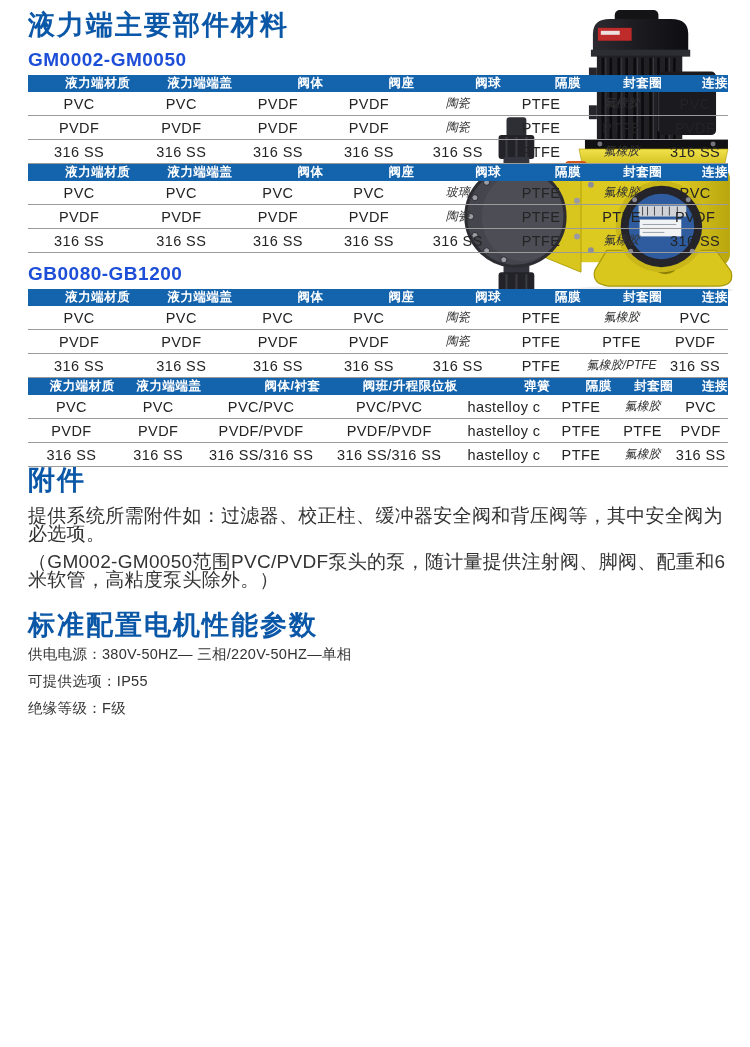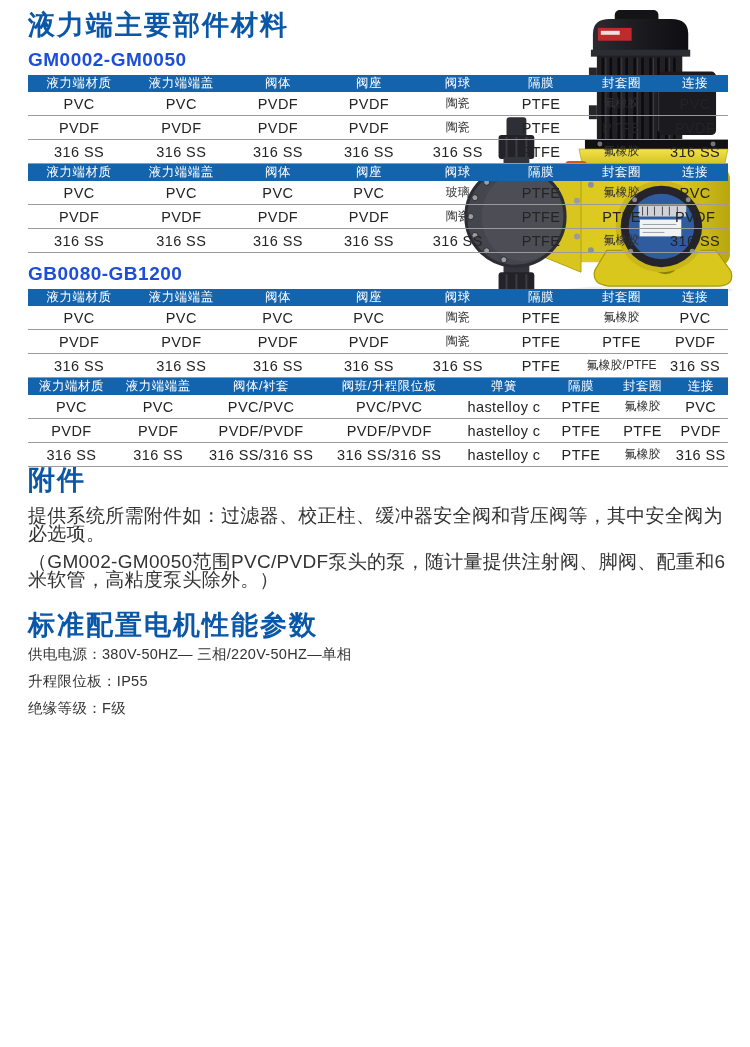--- a/index.html
+++ b/index.html
@@ -13,25 +13,25 @@
   #sec-options{margin-top:80px;}
   .opt-block{margin-top:20px;}
   .opt-title{font-size:15px;line-height:18px;font-weight:bold;color:#141414;letter-spacing:1px;}
   .opt-desc{font-size:14.5px;line-height:18px;color:#3d3d3d;margin-top:6px;letter-spacing:1px;}
 
   
   #sec-materials{margin-top:12px;}
   .model-heading{font-size:19px;line-height:20px;font-weight:bold;color:#1d4ed8;
                  margin-top:11px;margin-bottom:5px;letter-spacing:0.5px;}
   table.mat{width:100%;border-collapse:collapse;table-layout:fixed;}
-  table.mat th{background:#1463ad;color:#ffffff;font-size:12.5px;font-weight:normal;
-               height:14px;padding:0;text-align:center;letter-spacing:0.5px;}
+  table.mat th{background:#1463ad;color:#ffffff;font-size:12.5px;font-weight:bold;
+               height:14px;padding:0;text-align:right;letter-spacing:0.5px;}
   table.mat td{height:23px;padding:0;text-align:center;font-size:14.5px;color:#242424;
                border-bottom:1px solid #9b9b9b;letter-spacing:0.4px;}
-  table.mat td.cjk{font-size:12px;color:#333333;letter-spacing:0;}
+  table.mat td.cjk{font-size:12px;color:#333333;letter-spacing:0;font-style:italic;}
 
   .t8a col:nth-child(1){width:14.6%}.t8a col:nth-child(2){width:14.6%}
   .t8a col:nth-child(3){width:13%}.t8a col:nth-child(4){width:13%}
   .t8a col:nth-child(5){width:12.4%}.t8a col:nth-child(6){width:11.4%}
   .t8a col:nth-child(7){width:11.6%}.t8a col:nth-child(8){width:9.4%}
 
   .t8b col:nth-child(1){width:12.4%}.t8b col:nth-child(2){width:12.4%}
   .t8b col:nth-child(3){width:17%}.t8b col:nth-child(4){width:19.6%}
   .t8b col:nth-child(5){width:13.2%}.t8b col:nth-child(6){width:8.8%}
   .t8b col:nth-child(7){width:8.8%}.t8b col:nth-child(8){width:7.8%}
@@ -426,19 +426,19 @@
 
     <section id="sec-accessories">
       <h1 class="sec">附件</h1>
       <div class="acc-line">提供系统所需附件如：过滤器、校正柱、缓冲器安全阀和背压阀等，其中安全阀为必选项。</div>
       <div class="acc-line">（GM002-GM0050范围PVC/PVDF泵头的泵，随计量提供注射阀、脚阀、配重和6米软管，高粘度泵头除外。）</div>
     </section>
 
     <section id="sec-motor">
       <h1 class="sec">标准配置电机性能参数</h1>
       <div class="motor-line">供电电源：380V-50HZ— 三相/220V-50HZ—单相</div>
-      <div class="motor-line">升程限位板：IP55</div>
+      <div class="motor-line">可提供选项：IP55</div>
       <div class="motor-line">绝缘等级：F级</div>
 
     </section>
 
   </div>
 </div>
 
 </body></html>

